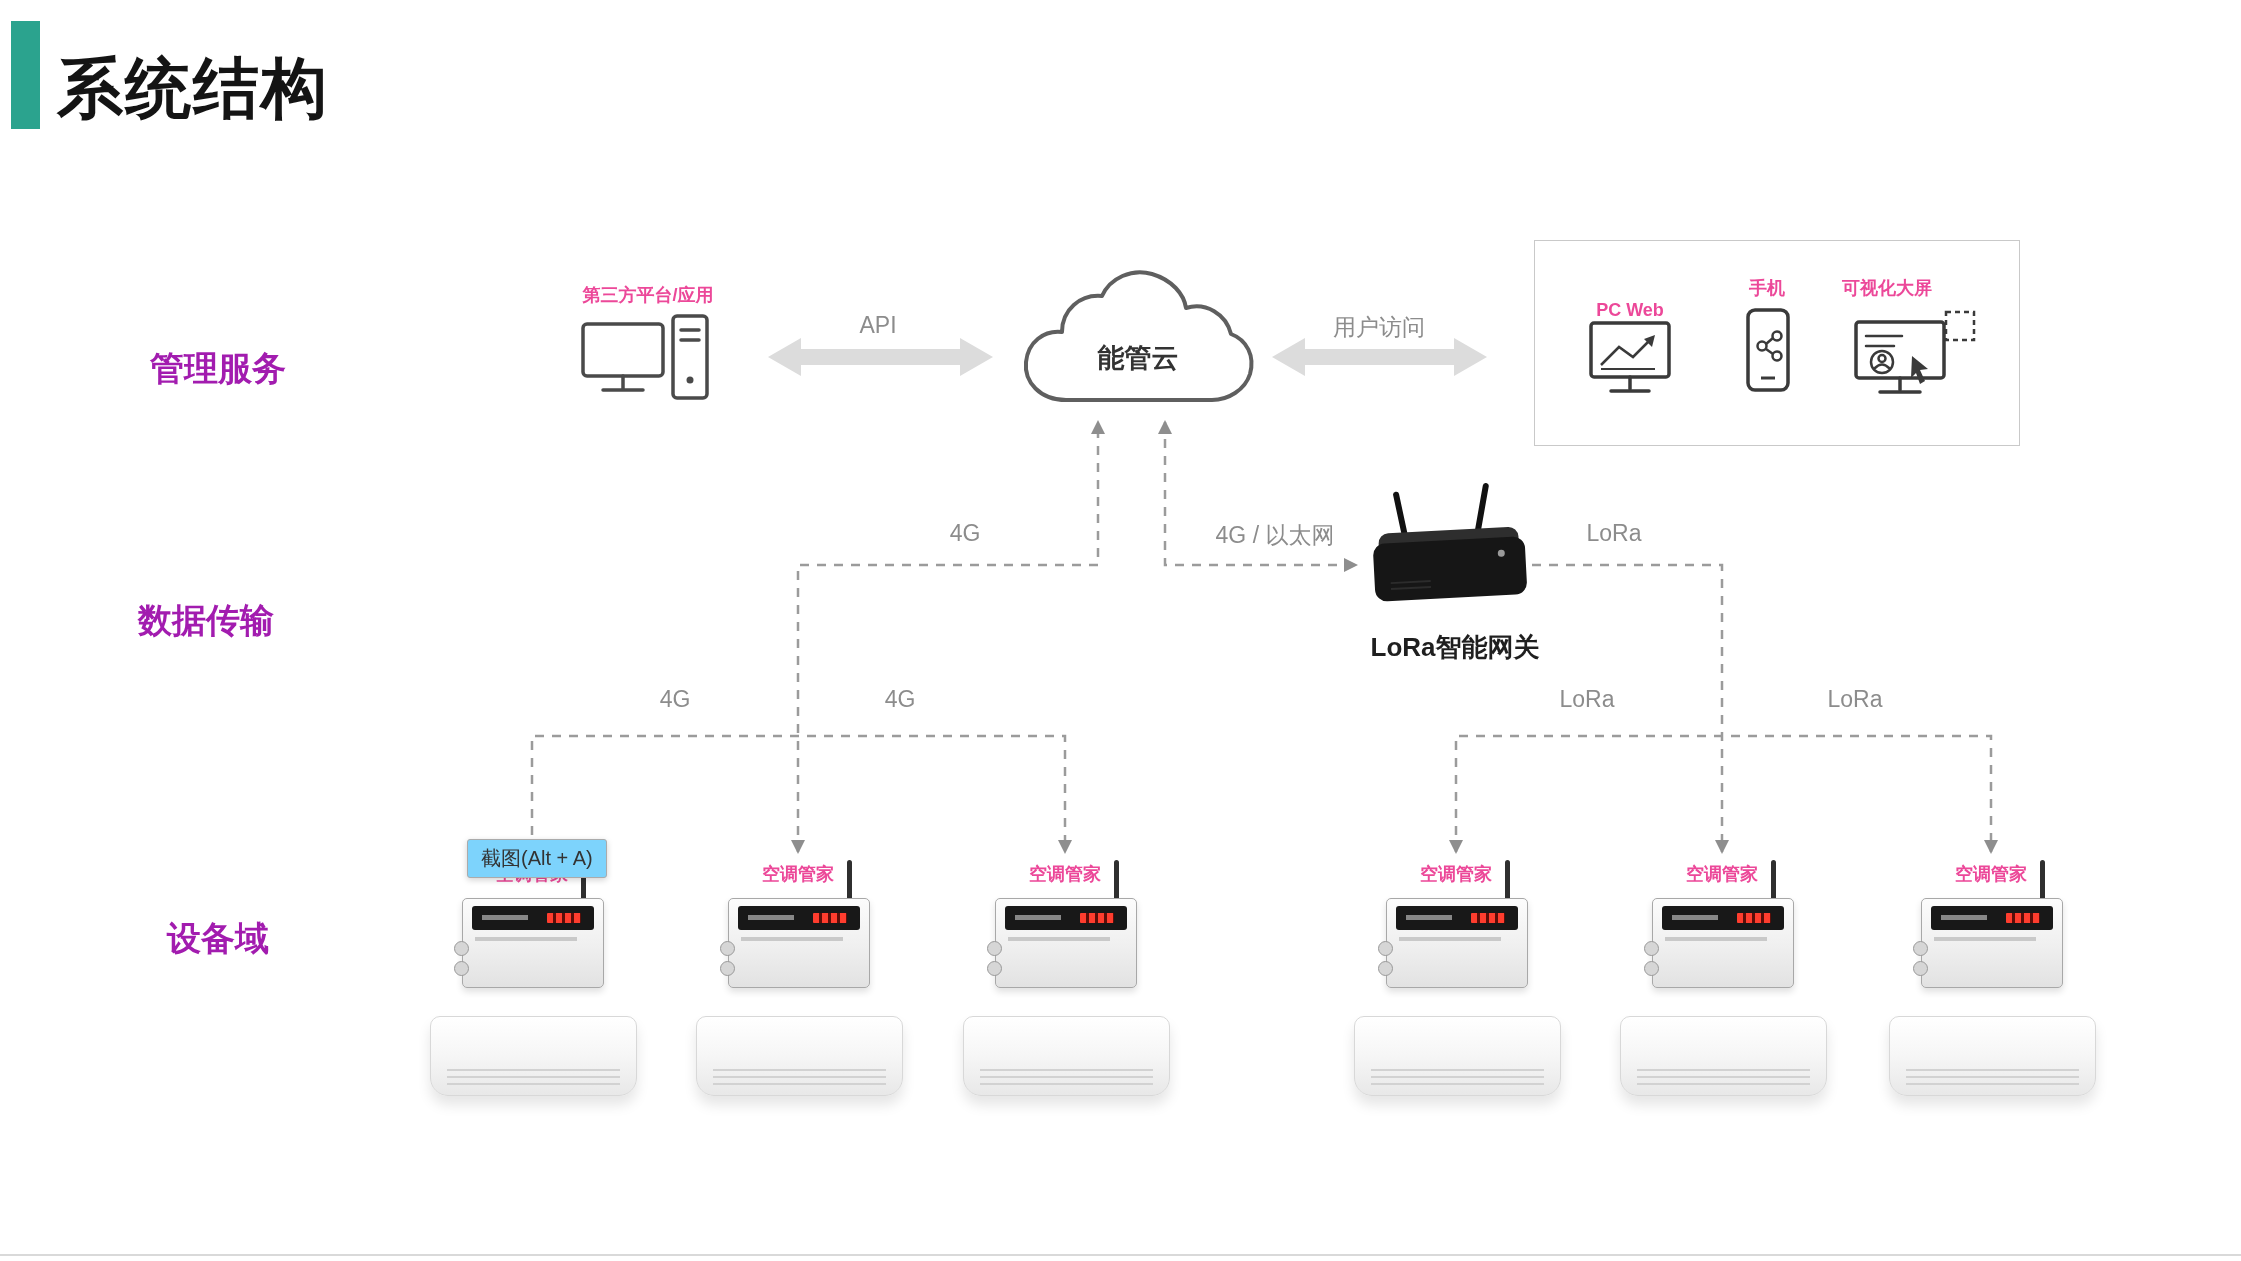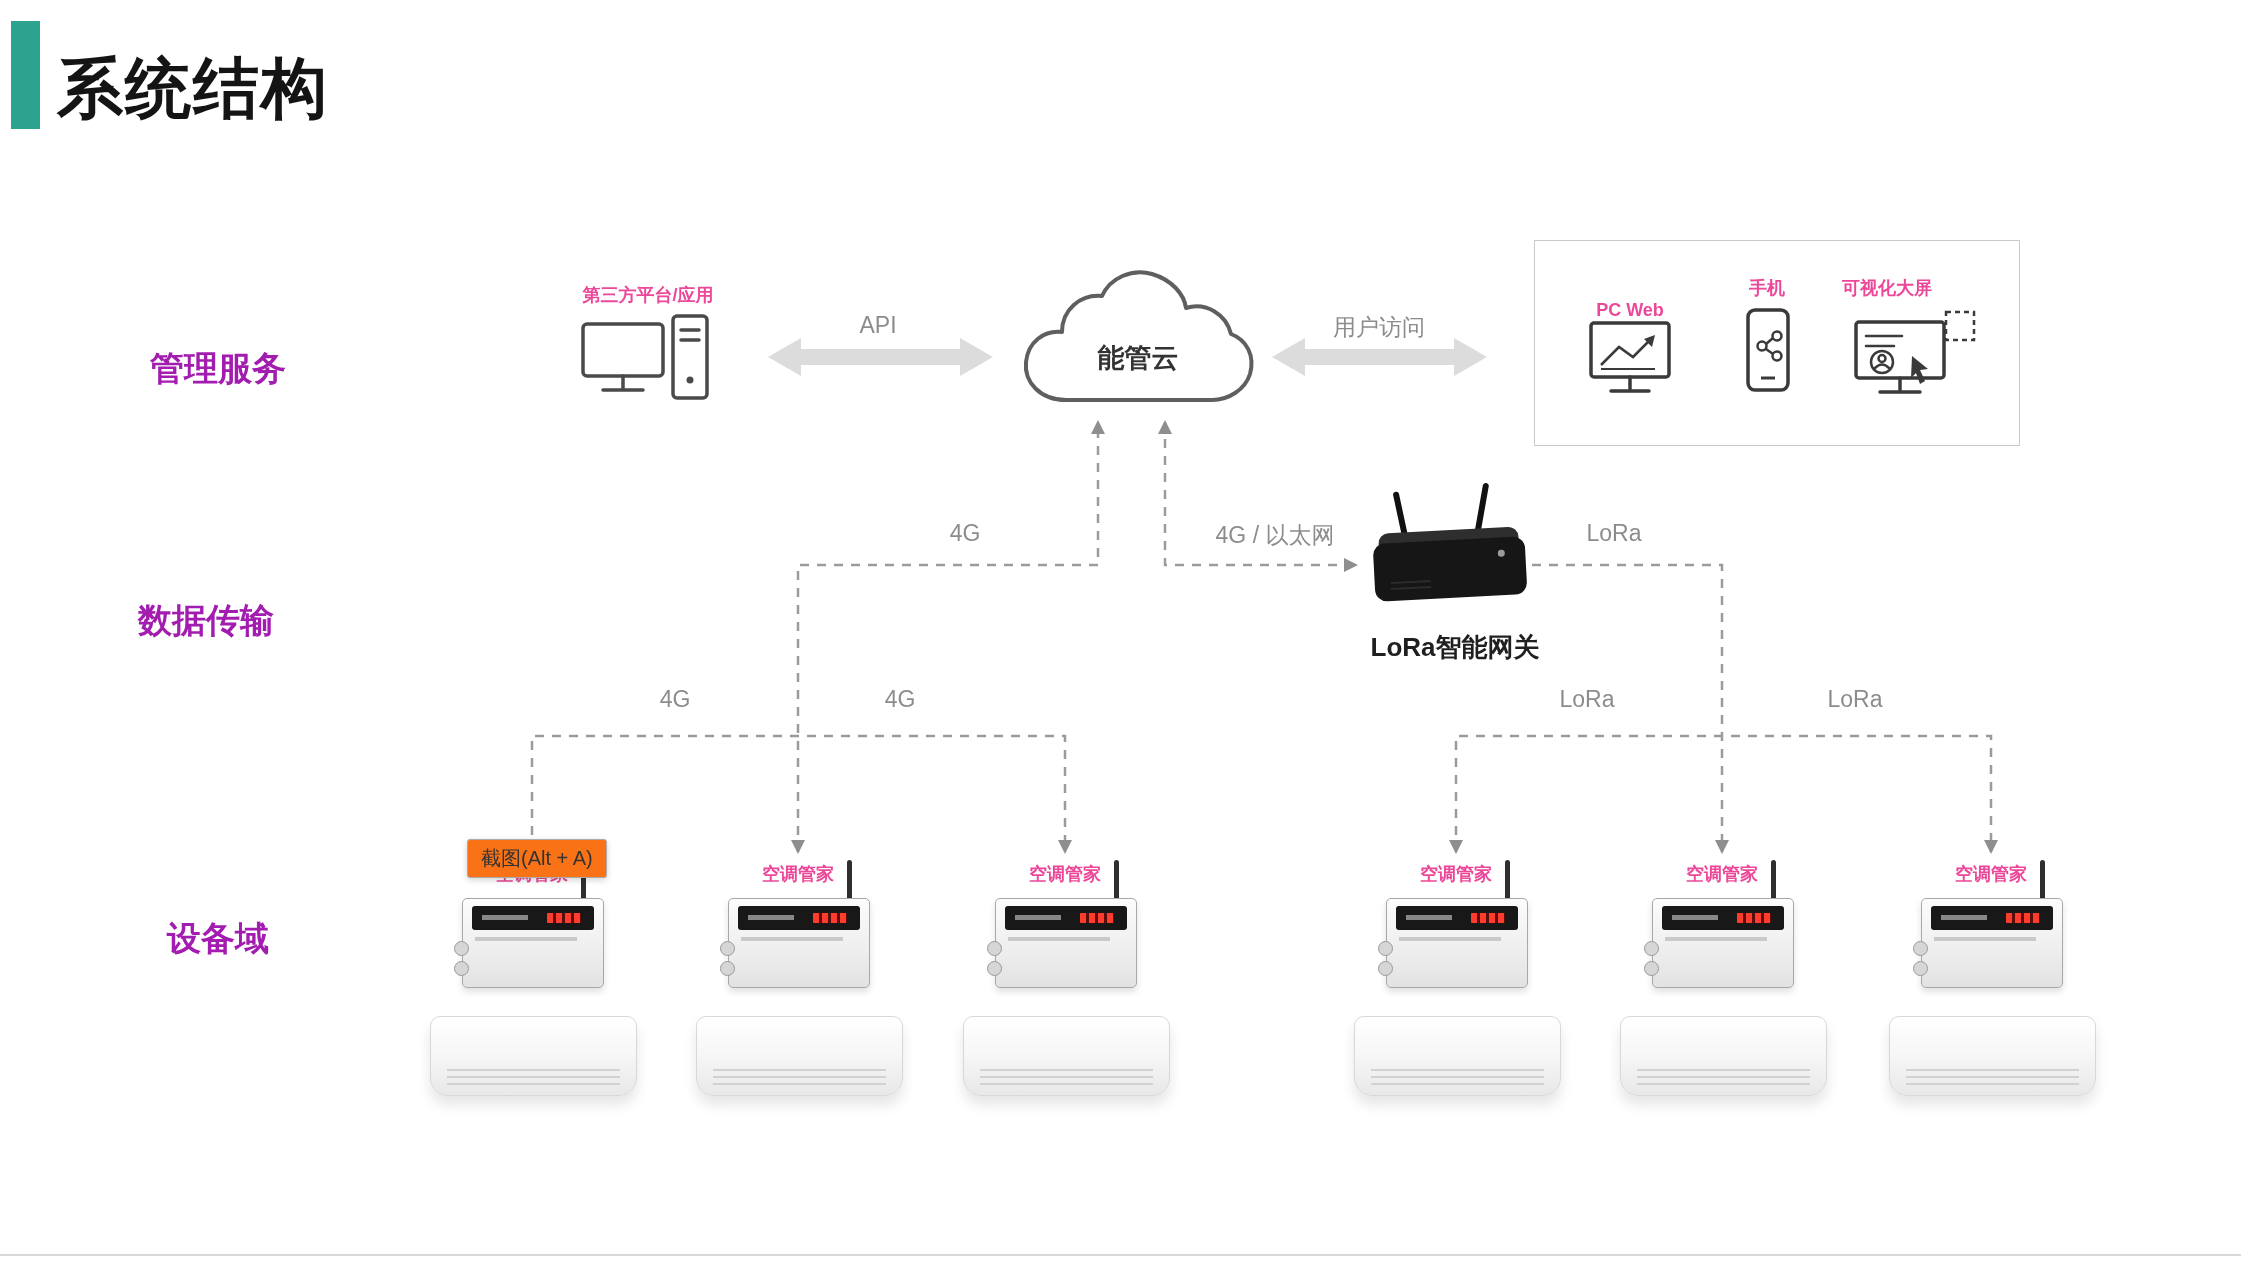--- a/index.html
+++ b/index.html
@@ -36,21 +36,21 @@
   .acm-knob { position:absolute; left:-9px; width:13px; height:13px; border-radius:50%; background:#d6d6d6; border:1px solid #9a9a9a; }
   .acm-knob.k1 { top:42px; } .acm-knob.k2 { top:62px; }
 
   
   .ac { width:205px; height:78px; border-radius:10px 10px 18px 18px; border:1px solid #d8d8d8;
         background:linear-gradient(180deg,#ffffff 0%,#f6f6f6 50%,#e8e8e8 100%);
         box-shadow:0 9px 13px rgba(0,0,0,.10); }
   .ac-vents { position:absolute; left:16px; right:16px; bottom:9px; height:17px;
               background:repeating-linear-gradient(180deg,#d2d2d2 0 2px,transparent 2px 7px); }
 
-  .tooltip { left:467px; top:839px; background:#f97316; border:1px solid #ababab; border-radius:3px;
+  .tooltip { left:467px; top:839px; background:#7dd3fc; border:1px solid #ababab; border-radius:3px;
              padding:5px 13px; font-size:20px; color:#333; box-shadow:0 2px 6px rgba(0,0,0,.18); z-index:6; white-space:nowrap; }
 
   .bottom-line { left:0; top:1254px; width:2241px; height:2px; background:#d9d9d9; }
 </style>
 </head>
 <body>
 
 <div class="canvas">
 
   <div class="abs accent-bar"></div>

